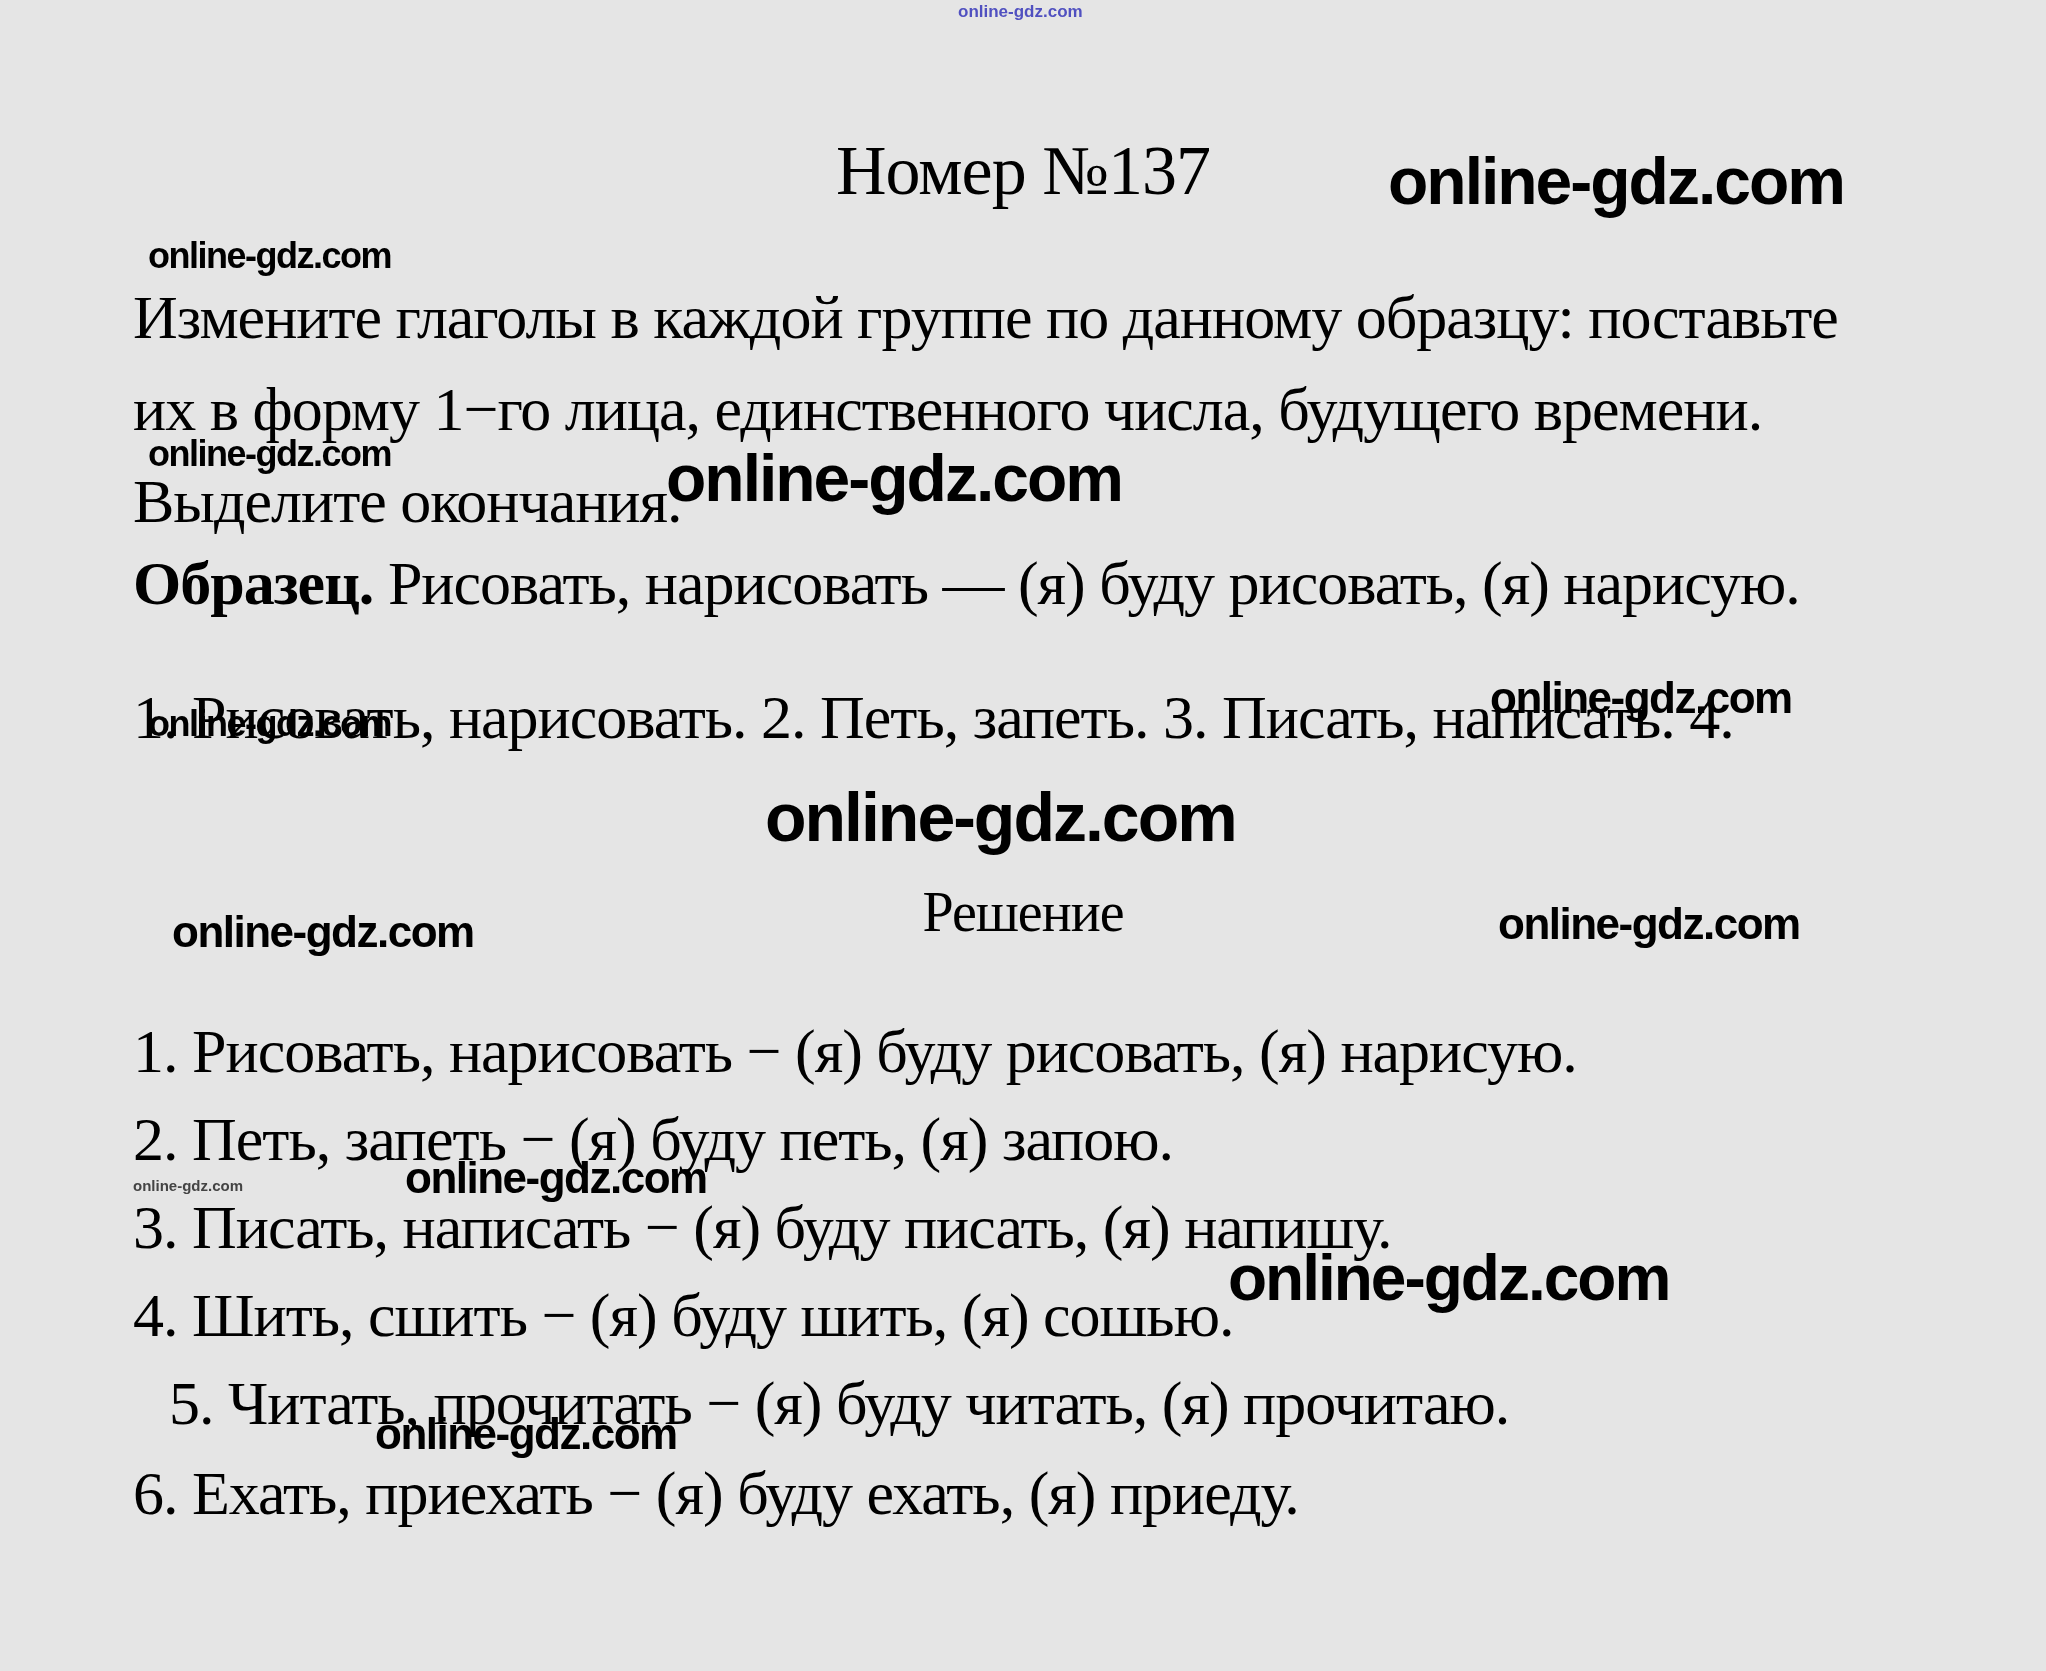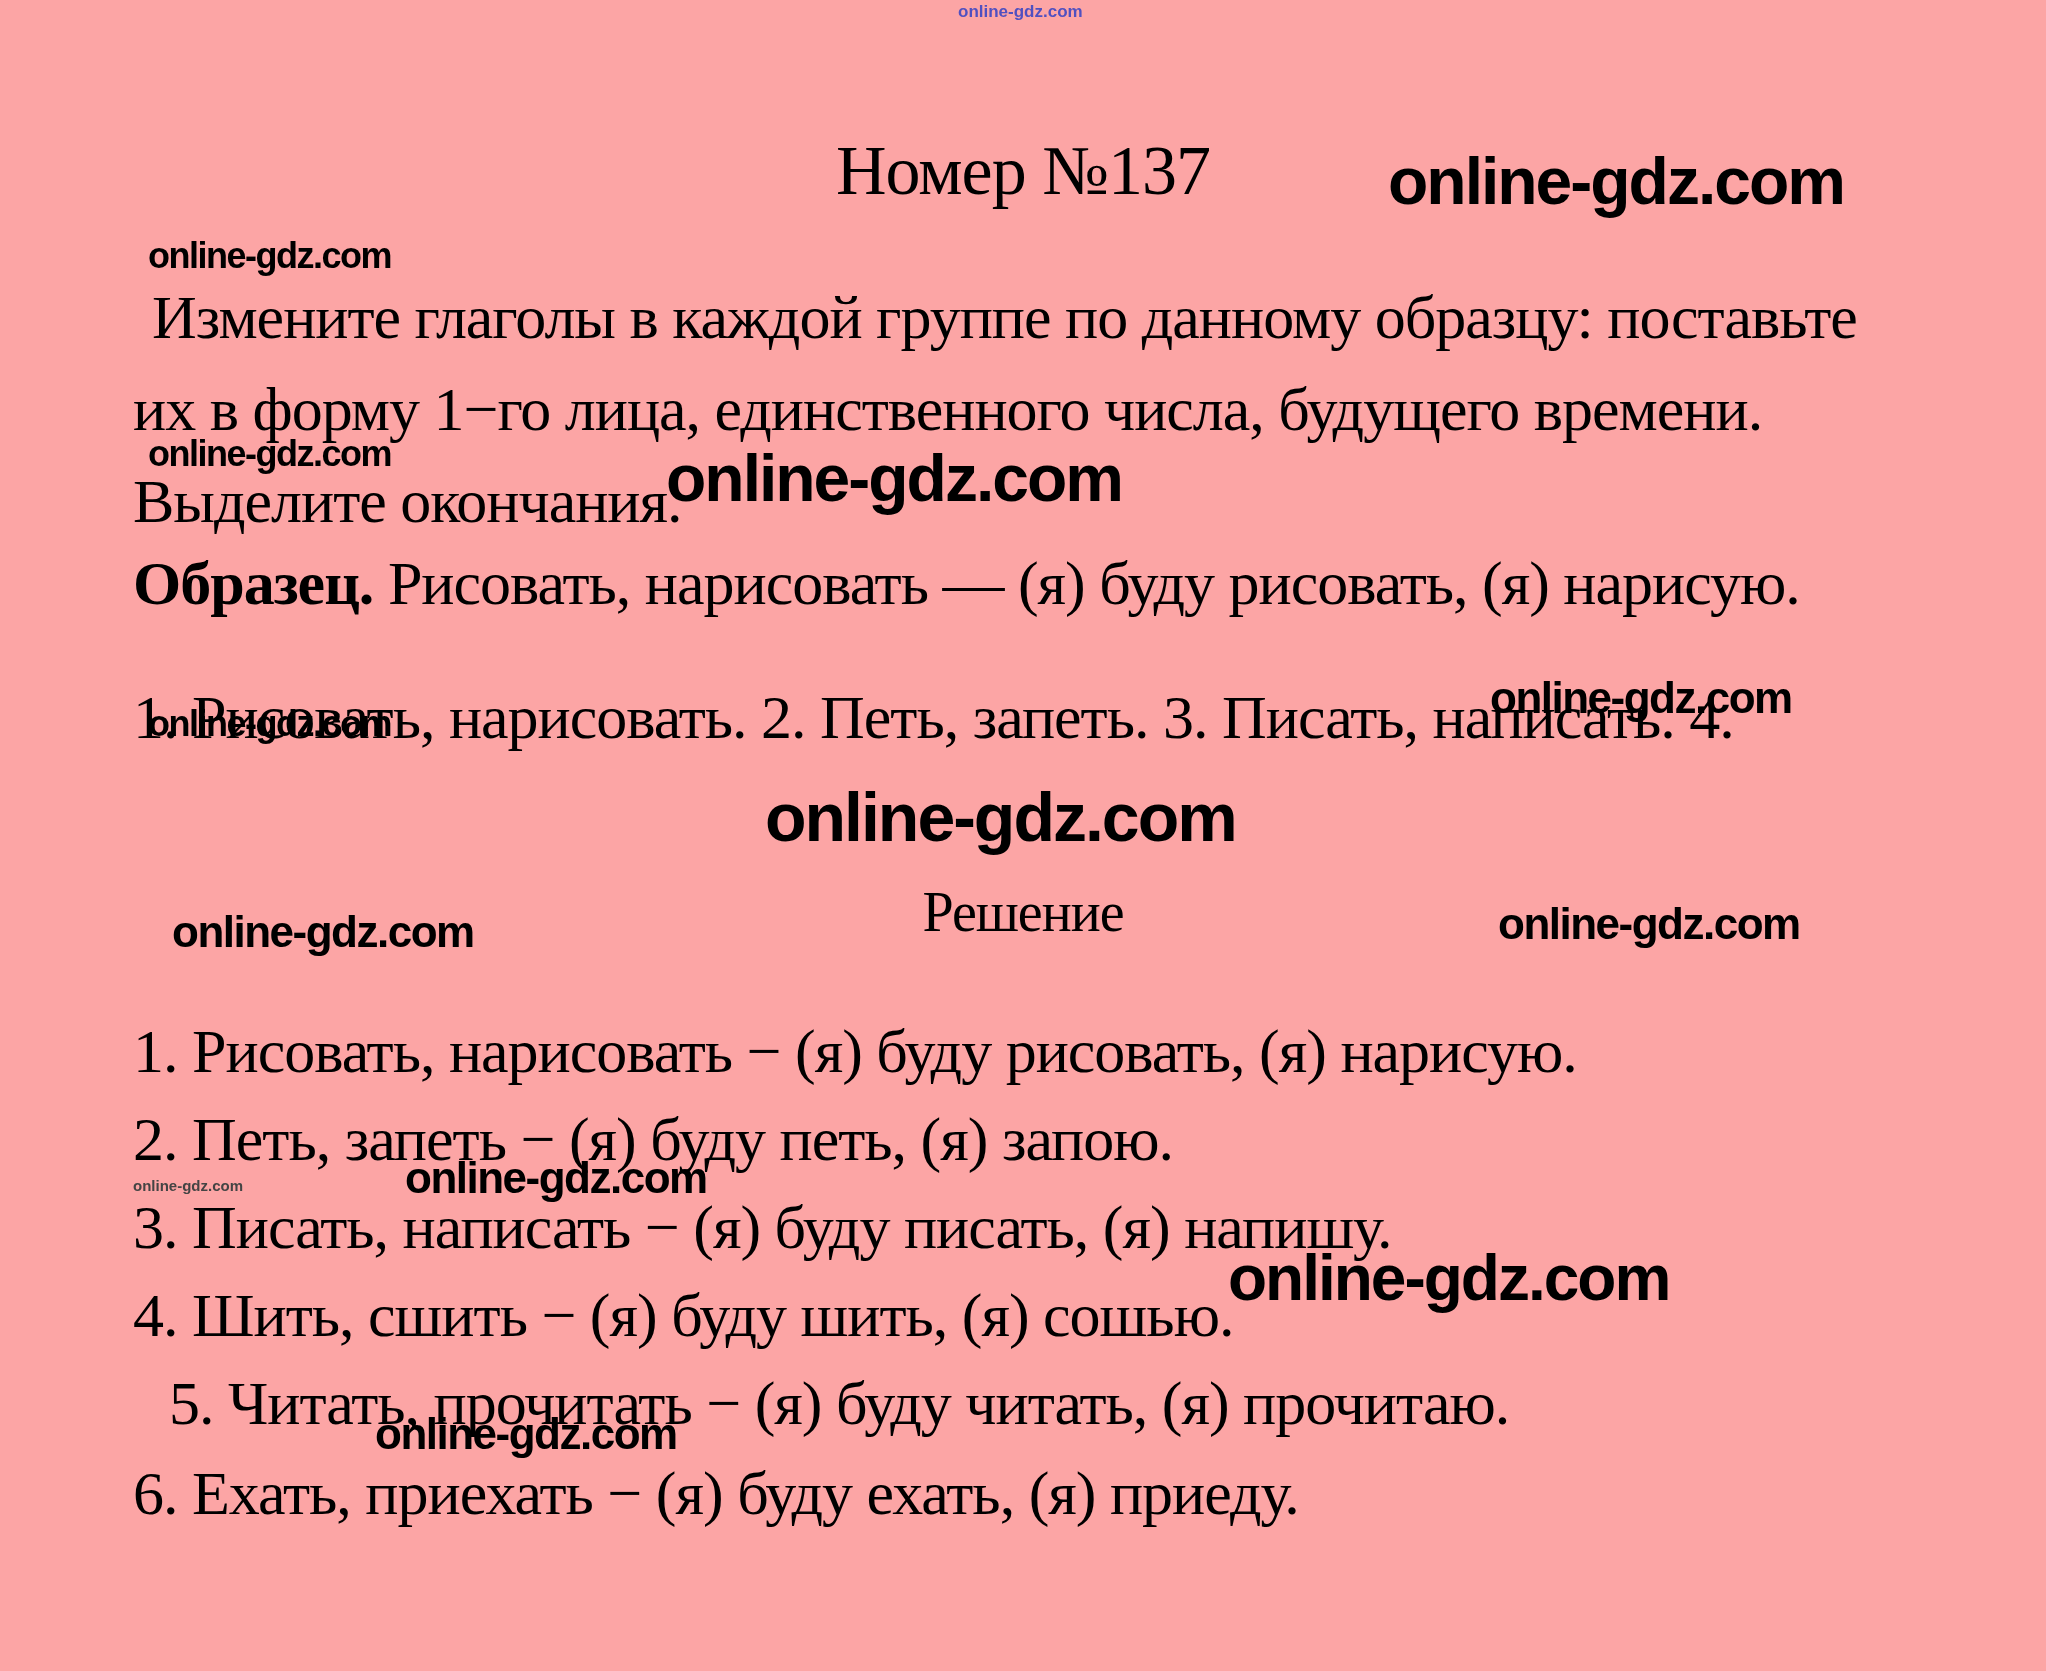--- a/index.html
+++ b/index.html
@@ -1,26 +1,26 @@
 <!DOCTYPE html>
 <html><head>
 <meta charset="utf-8">
 <style>
   html,body{margin:0;padding:0;background:#fff;}
-  .page{position:relative;width:2046px;height:1671px;background:#fca5a5;overflow:hidden;
+  .page{position:relative;width:2046px;height:1671px;background:#e5e5e5;overflow:hidden;
         font-family:"Liberation Serif",serif;color:#000;}
   .txt{position:absolute;white-space:nowrap;line-height:1;letter-spacing:-1px;font-size:62px;}
   .center{left:0;width:2046px;text-align:center;letter-spacing:-1px;}
   .wm{position:absolute;white-space:nowrap;line-height:1;
       font-family:"Liberation Sans",sans-serif;font-weight:700;color:#000;}
   .wm-blue{left:958px;top:3px;font-size:17px;color:#5050c0;font-weight:600;letter-spacing:0;}
   .title{top:136px;font-size:70px;}
   .wm-big-right{left:1388px;top:148px;font-size:66px;letter-spacing:-2px;}
   .wm-left-1{left:148px;top:238px;font-size:36px;letter-spacing:-1.5px;}
-  .task-l1{left:133px;top:286px;margin-left:19px;}
+  .task-l1{left:133px;top:286px;}
   .task-l2{left:133px;top:378px;}
   .wm-left-2{left:148px;top:436px;font-size:36px;letter-spacing:-1.5px;}
   .task-l3{left:133px;top:470px;}
   .wm-inline{left:666px;top:445px;font-size:66px;letter-spacing:-2px;}
   .example{left:133px;top:552px;}
   .example b{font-weight:700;text-align:center;}
   .ex-l1{left:133px;top:642px;margin-top:44px;}
   .wm-left-3{left:148px;top:706px;font-size:36px;letter-spacing:-1.5px;}
   .wm-right-1{left:1490px;top:676px;font-size:44px;letter-spacing:-1.5px;}
   .ex-l2{left:133px;top:734px;}

